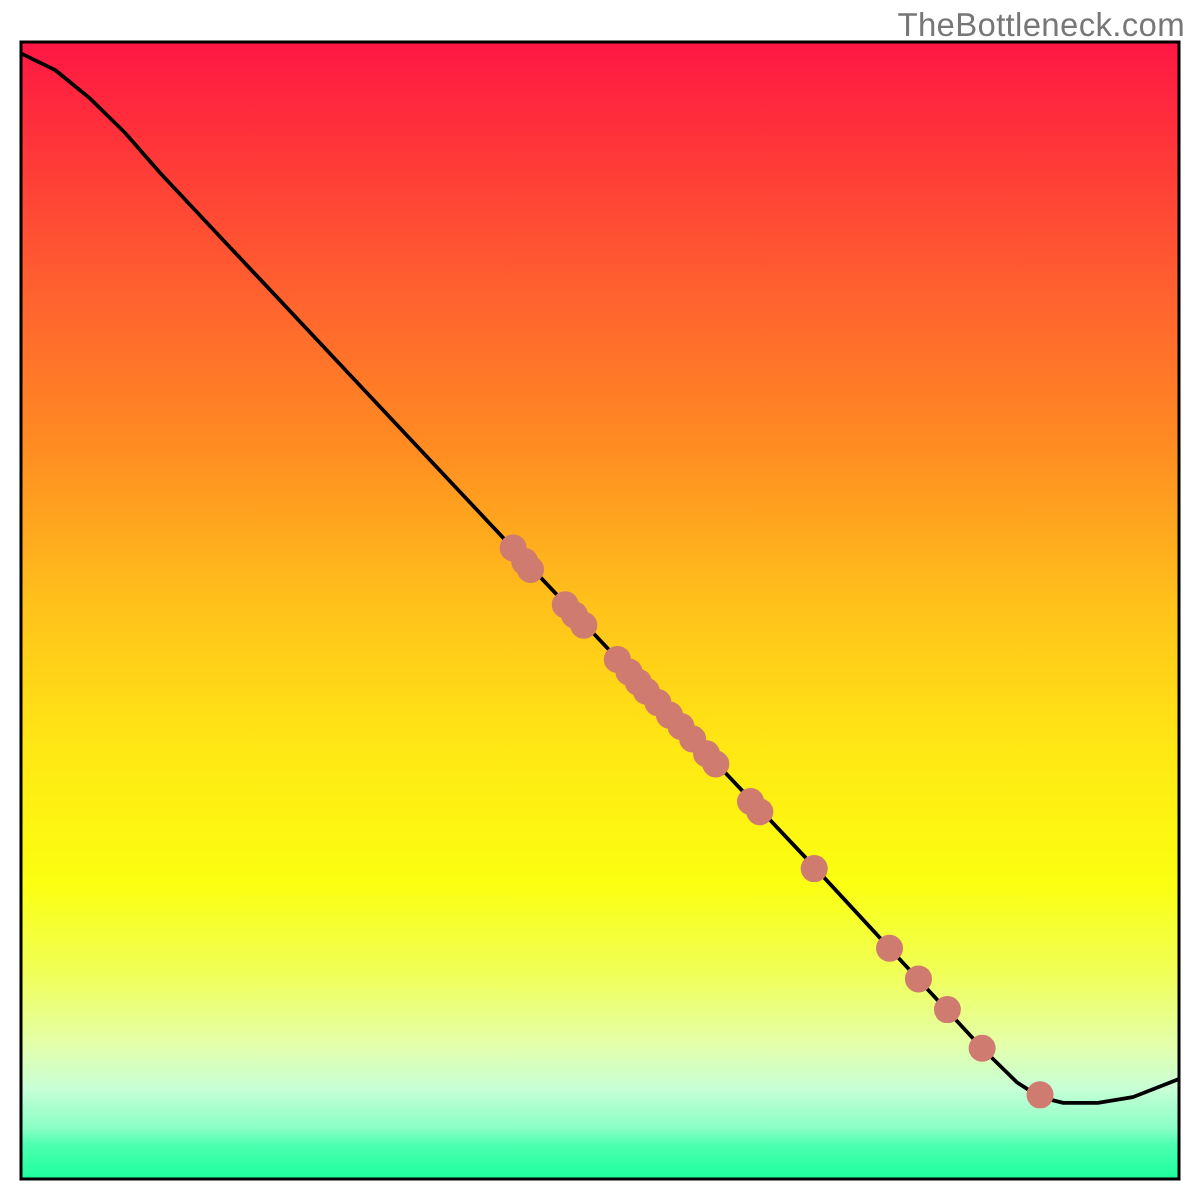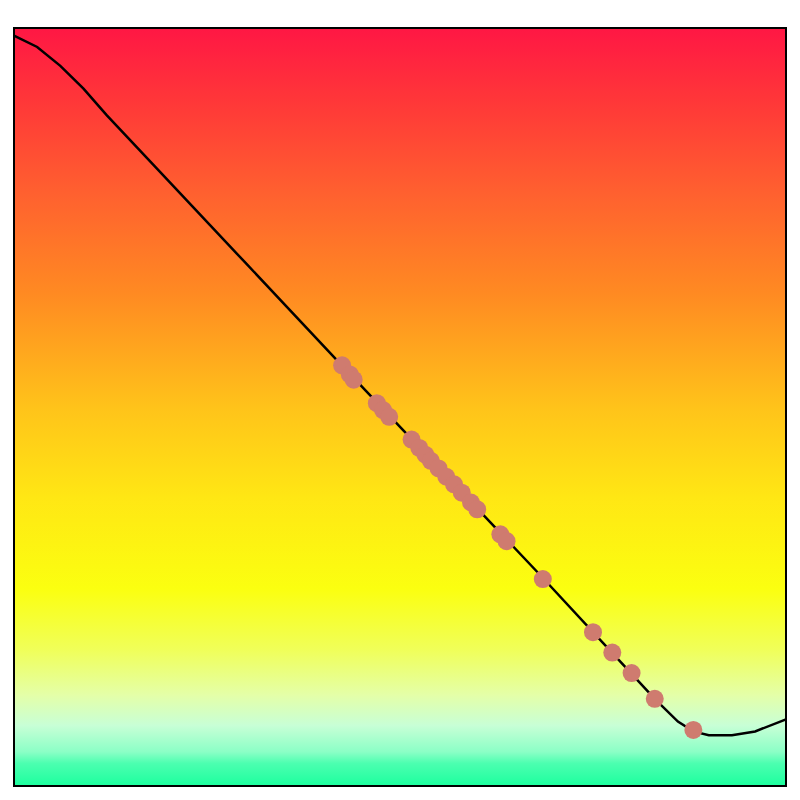--- a/index.html
+++ b/index.html
@@ -30,20 +30,21 @@
     display: block;
     position: absolute;
     top: 0;
     left: 0;
   }
 </style>
 </head>
 <body>
 
 <div class="chart-container">
+  <div class="watermark">TheBottleneck.com</div>
   <svg id="chart-svg" width="800" height="800" viewBox="0 0 800 800">
     <defs>
       <linearGradient id="bg-grad" x1="0" y1="0" x2="0" y2="1">
           <stop offset="0.00%" stop-color="#ff1744"></stop>
           <stop offset="10.00%" stop-color="#ff3838"></stop>
           <stop offset="22.00%" stop-color="#ff612f"></stop>
           <stop offset="35.00%" stop-color="#ff8a22"></stop>
           <stop offset="50.00%" stop-color="#ffc31a"></stop>
           <stop offset="62.00%" stop-color="#ffe714"></stop>
           <stop offset="74.00%" stop-color="#fbff10"></stop>

